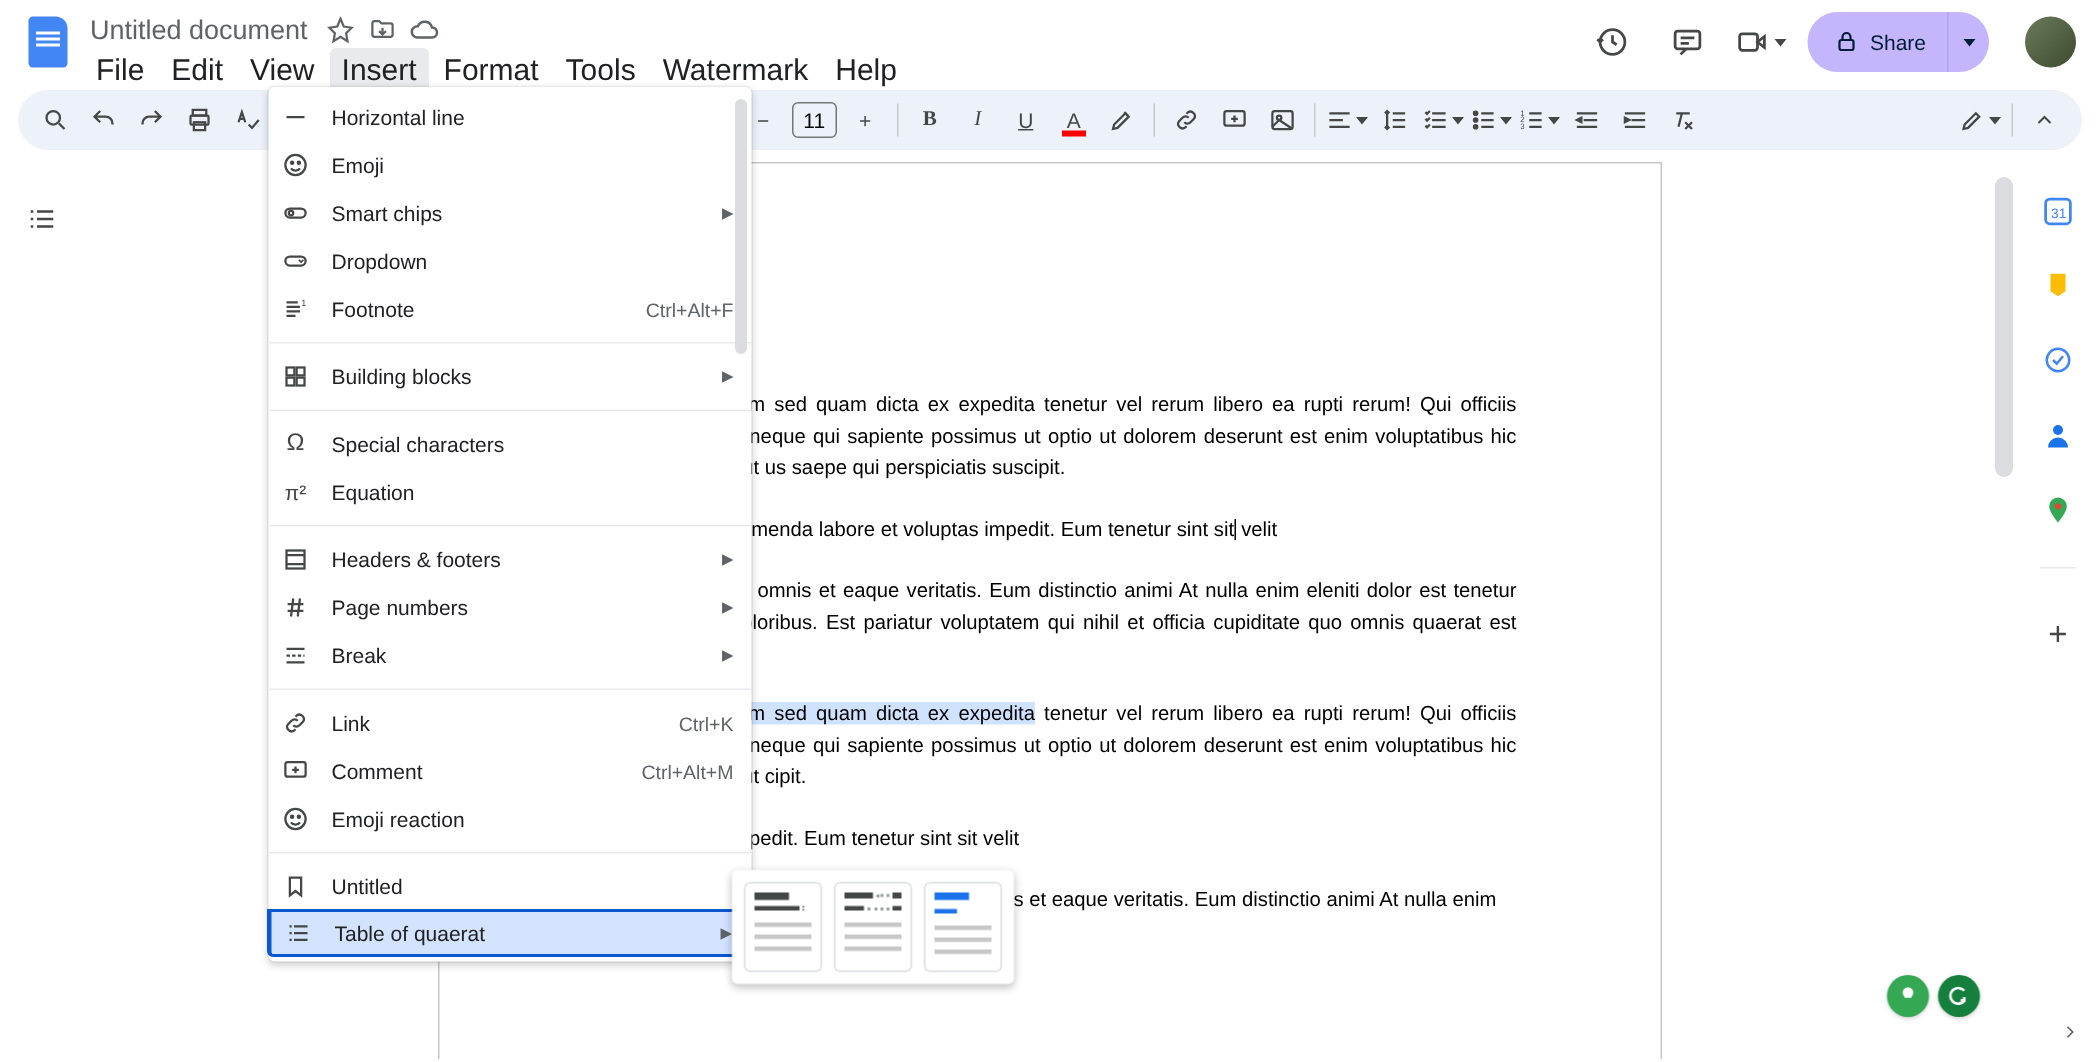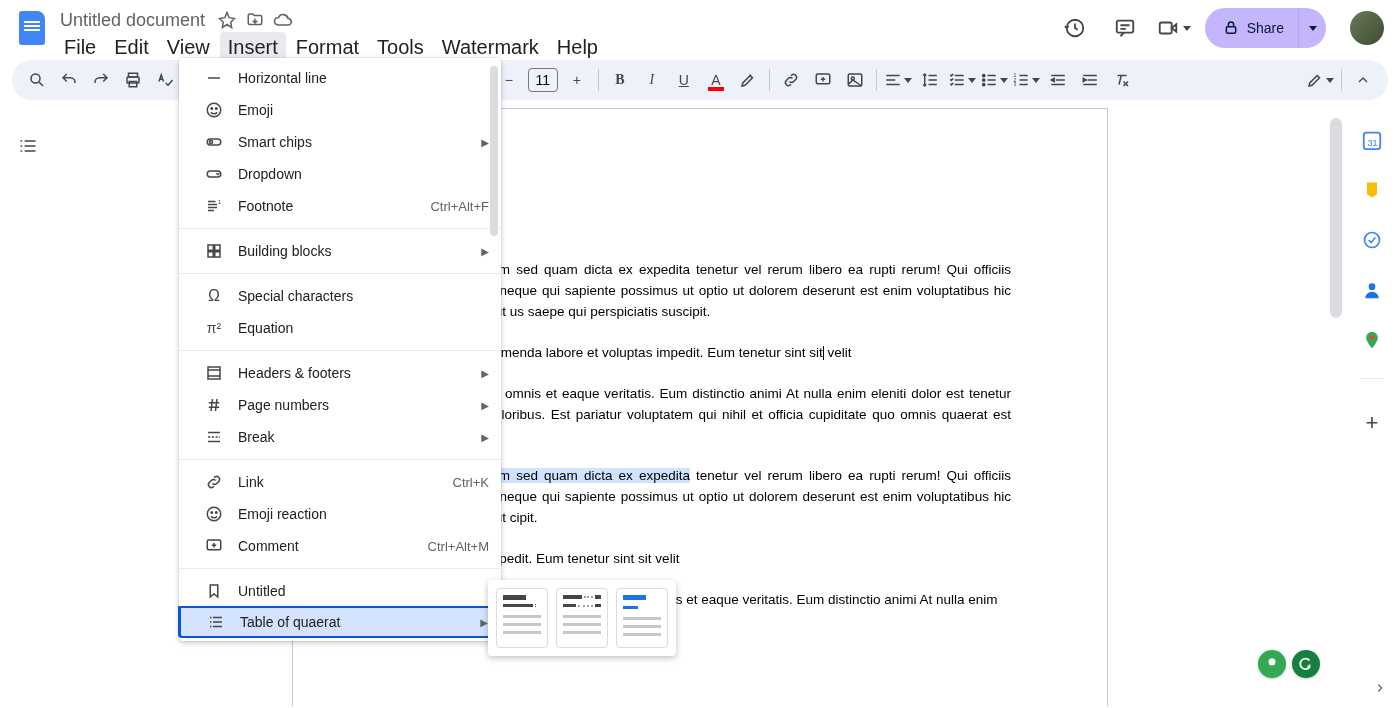--- a/index.html
+++ b/index.html
@@ -61,21 +61,21 @@
   position: absolute;
   left: 179px; top: 58px;
   width: 322px;
   background: #fff;
   border-radius: 4px;
   box-shadow: 0 2px 6px rgba(0,0,0,0.2), 0 0 0 1px rgba(0,0,0,.05);
   z-index: 100;
   padding: 4px 0;
 }
 .dd-scroll-indicator { position:absolute; right:3px; top:8px; width:8px; height:170px; background:#dadce0; border-radius:4px; }
-.dd-item { height: 32px; display:flex; align-items:center; padding: 0 12px 0 25px; cursor:pointer; gap:14px; font-size:14px; color:#202124; }
+.dd-item { height: 32px; display:flex; align-items:center; padding: 0 12px 0 8px; cursor:pointer; gap:14px; font-size:14px; color:#202124; }
 .dd-item.hi { background:#d3e3fd; border: 2px solid #0b57d0; border-left:3px solid #0b57d0; margin:-1px; border-radius: 0 0 4px 4px; }
 .dd-icon { width: 20px; height:20px; color:#444746; display:flex; align-items:center; justify-content:center; flex-shrink:0;}
 .dd-sep { height:1px; background:#e8eaed; margin: 6px 0; }
 .dd-short { margin-left:auto; color:#5f6368; font-size:13px; }
 .dd-arrow { margin-left:auto; color:#5f6368; font-size:10px; }
 
 .submenu {
   position:absolute; left: 488px; top: 580px; background:#fff; border-radius:4px;
   box-shadow: 0 2px 6px rgba(0,0,0,0.25); padding: 8px; display:flex; gap:8px; z-index: 110;
 }
@@ -508,37 +508,37 @@
           <path d="M10 14a4 4 0 005.6 0l3-3a4 4 0 00-5.6-5.6l-1 1"></path>
           <path d="M14 10a4 4 0 00-5.6 0l-3 3a4 4 0 005.6 5.6l1-1"></path>
         </svg>
       </div>
       <span>Link</span>
       <span class="dd-short">Ctrl+K</span>
     </div>
     <div class="dd-item">
       <div class="dd-icon">
         <svg width="18" height="18" viewBox="0 0 24 24" fill="none" stroke="currentColor" stroke-width="2">
+          <rect x="3" y="4" width="18" height="13" rx="2"></rect>
+          <path d="M12 8v6M9 11h6"></path>
+        </svg>
+      </div>
+      <span>Comment</span>
+      <span class="dd-short">Ctrl+Alt+M</span>
+    </div>
+    <div class="dd-item">
+      <div class="dd-icon">
+        <svg width="18" height="18" viewBox="0 0 24 24" fill="none" stroke="currentColor" stroke-width="2">
           <circle cx="12" cy="12" r="9"></circle>
           <circle cx="9" cy="10" r="1" fill="currentColor"></circle>
           <circle cx="15" cy="10" r="1" fill="currentColor"></circle>
           <path d="M8 15c1 1.5 2.5 2 4 2s3-.5 4-2"></path>
         </svg>
       </div>
       <span>Emoji reaction</span>
-    </div>
-    <div class="dd-item">
-      <div class="dd-icon">
-        <svg width="18" height="18" viewBox="0 0 24 24" fill="none" stroke="currentColor" stroke-width="2">
-          <rect x="3" y="4" width="18" height="13" rx="2"></rect>
-          <path d="M12 8v6M9 11h6"></path>
-        </svg>
-      </div>
-      <span>Comment</span>
-      <span class="dd-short">Ctrl+Alt+M</span>
     </div>
     <div class="dd-sep"></div>
     <div class="dd-item">
       <div class="dd-icon">
         <svg width="18" height="18" viewBox="0 0 24 24" fill="none" stroke="currentColor" stroke-width="2">
           <path d="M7 4h10v16l-5-4-5 4z"></path>
         </svg>
       </div>
       <span>Untitled</span>
     </div>

